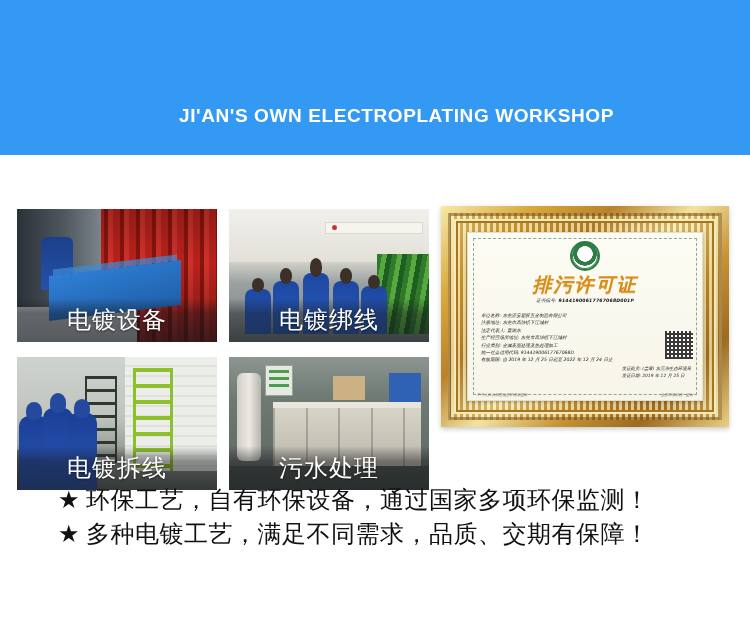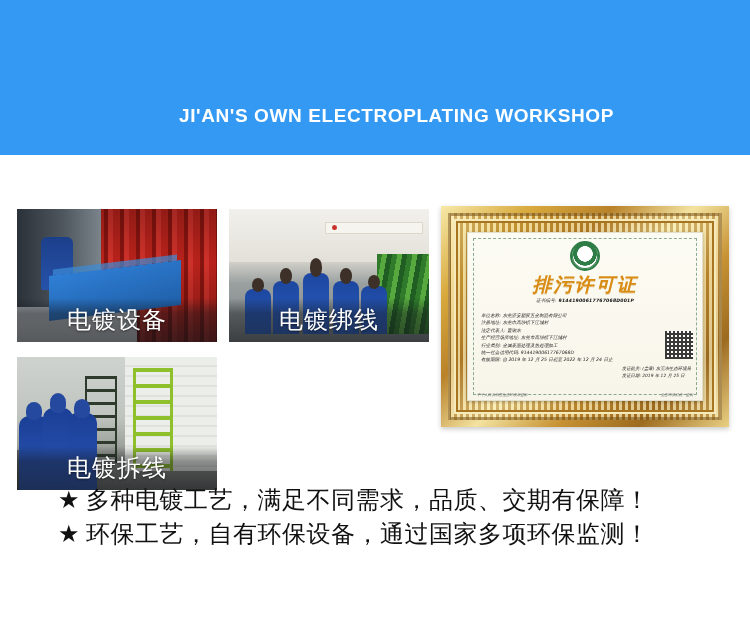--- a/index.html
+++ b/index.html
@@ -276,20 +276,31 @@
         <div class="a2-rack"></div>
         <div class="a2-rack2"></div>
         <div class="a2-dark"></div>
         <div class="a2-w a2-w1"></div>
         <div class="a2-w a2-w2"></div>
         <div class="a2-w a2-w3"></div>
       </div>
       <div class="caption">电镀拆线</div>
     </div>
 
+    <div class="tile t3">
+      <div class="art art3">
+        <div class="a3-cyl"></div>
+        <div class="a3-panel"></div>
+        <div class="a3-blue"></div>
+        <div class="a3-box"></div>
+        <div class="a3-tank"></div>
+        <div class="a3-floor"></div>
+      </div>
+      <div class="caption">污水处理</div>
+    </div>
 
   </div>
 
   <div class="cert-wrap">
     <div class="frame">
       <div class="frame-inner"></div>
       <div class="frame-bevel"></div>
       <div class="paper">
         <div class="paper-border"></div>
         <div class="emblem"></div>
@@ -315,20 +326,20 @@
         <div class="cert-micro">
           <span>中华人民共和国生态环境部监制</span>
           <span>生态环境部统一监制</span>
         </div>
       </div>
     </div>
   </div>
 
   <div class="bullets">
     <div class="bullet">
+      <span class="star">★</span><span>环保工艺，自有环保设备，通过国家多项环保监测！</span>
+    </div>
+    <div class="bullet">
       <span class="star">★</span><span>多种电镀工艺，满足不同需求，品质、交期有保障！</span>
     </div>
-    <div class="bullet">
-      <span class="star">★</span><span>环保工艺，自有环保设备，通过国家多项环保监测！</span>
-    </div>
   </div>
 
 </div>
 
 </body></html>

